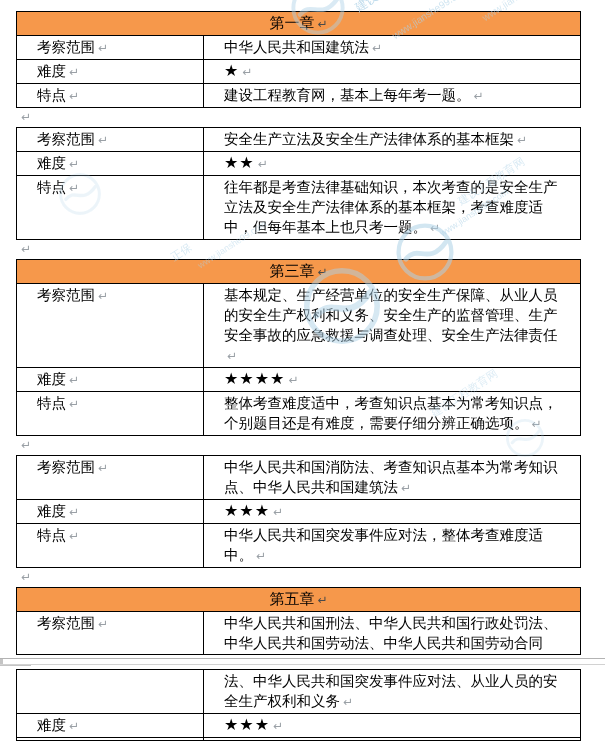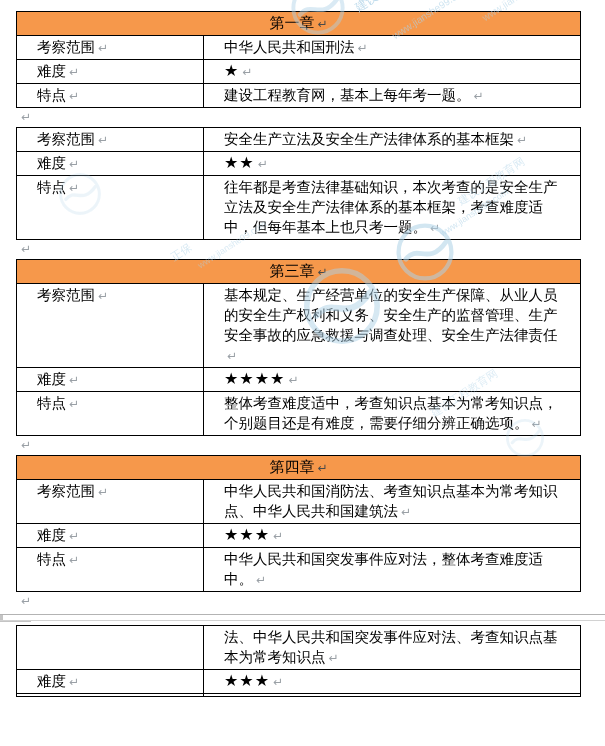--- a/index.html
+++ b/index.html
@@ -76,21 +76,21 @@
     <colgroup>
         <col style="width:187px">
         <col>
       </colgroup>
     <tbody>
       <tr>
         <td class="hdr" colspan="2"><span class="cell-text">第一章</span><span class="pm pm-hdr">↵</span></td>
       </tr>
       <tr>
         <td class="lab"><span class="cell-text">考察范围</span><span class="pm">↵</span></td>
-        <td class="val"><span class="cell-text">中华人民共和国刑法</span><span class="pm">↵</span></td>
+        <td class="val"><span class="cell-text">中华人民共和国建筑法</span><span class="pm">↵</span></td>
       </tr>
       <tr>
         <td class="lab"><span class="cell-text">难度</span><span class="pm">↵</span></td>
         <td class="val stars"><span class="cell-text">★</span><span class="pm">↵</span></td>
       </tr>
       <tr>
         <td class="lab"><span class="cell-text">特点</span><span class="pm">↵</span></td>
         <td class="val"><span class="cell-text">建设工程教育网，基本上每年考一题。</span><span class="pm">↵</span></td>
       </tr>
     </tbody>
@@ -147,55 +147,67 @@
 
   <div class="para"><span class="pm">↵</span></div>
 
   <table class="chap">
     <colgroup>
         <col style="width:187px">
         <col>
       </colgroup>
     <tbody>
       <tr>
-        <td class="hdr" colspan="2"><span class="cell-text">第四章</span><span class="pm pm-hdr">↵</span></td>
-      </tr>
-      <tr>
         <td class="lab"><span class="cell-text">考察范围</span><span class="pm">↵</span></td>
         <td class="val"><span class="cell-text">中华人民共和国消防法、考查知识点基本为常考知识点、中华人民共和国建筑法</span><span class="pm">↵</span></td>
       </tr>
       <tr>
         <td class="lab"><span class="cell-text">难度</span><span class="pm">↵</span></td>
         <td class="val stars"><span class="cell-text">★★★</span><span class="pm">↵</span></td>
       </tr>
       <tr>
         <td class="lab"><span class="cell-text">特点</span><span class="pm">↵</span></td>
         <td class="val"><span class="cell-text">中华人民共和国突发事件应对法，整体考查难度适中。</span><span class="pm">↵</span></td>
       </tr>
     </tbody>
   </table>
 
   <div class="para"><span class="pm">↵</span></div>
 
+  <table class="chap">
+    <colgroup>
+        <col style="width:187px">
+        <col>
+      </colgroup>
+    <tbody>
+      <tr>
+        <td class="hdr" colspan="2"><span class="cell-text">第五章</span><span class="pm pm-hdr">↵</span></td>
+      </tr>
+      <tr>
+        <td class="lab"><span class="cell-text">考察范围</span><span class="pm">↵</span></td>
+        <td class="val"><span class="cell-text">中华人民共和国刑法、中华人民共和国行政处罚法、中华人民共和国劳动法、中华人民共和国劳动合同</span></td>
+      </tr>
+    </tbody>
+  </table>
 
   <div class="pagebreak">
     <div class="bracket"></div>
     <div class="ln1"></div>
     <div class="ln2"></div>
   </div>
 
   <table class="chap">
     <colgroup>
         <col style="width:187px">
         <col>
       </colgroup>
     <tbody>
       <tr>
         <td class="lab"></td>
-        <td class="val"><span class="cell-text">法、中华人民共和国突发事件应对法、考查知识点基本为常考知识点</span><span class="pm">↵</span></td>
+        <td class="val"><span class="cell-text">法、中华人民共和国突发事件应对法、从业人员的安全生产权利和义务</span><span class="pm">↵</span></td>
       </tr>
       <tr>
         <td class="lab"><span class="cell-text">难度</span><span class="pm">↵</span></td>
         <td class="val stars"><span class="cell-text">★★★</span><span class="pm">↵</span></td>
       </tr>
       <tr>
         <td class="lab"></td>
         <td class="val"></td>
       </tr>
     </tbody>

